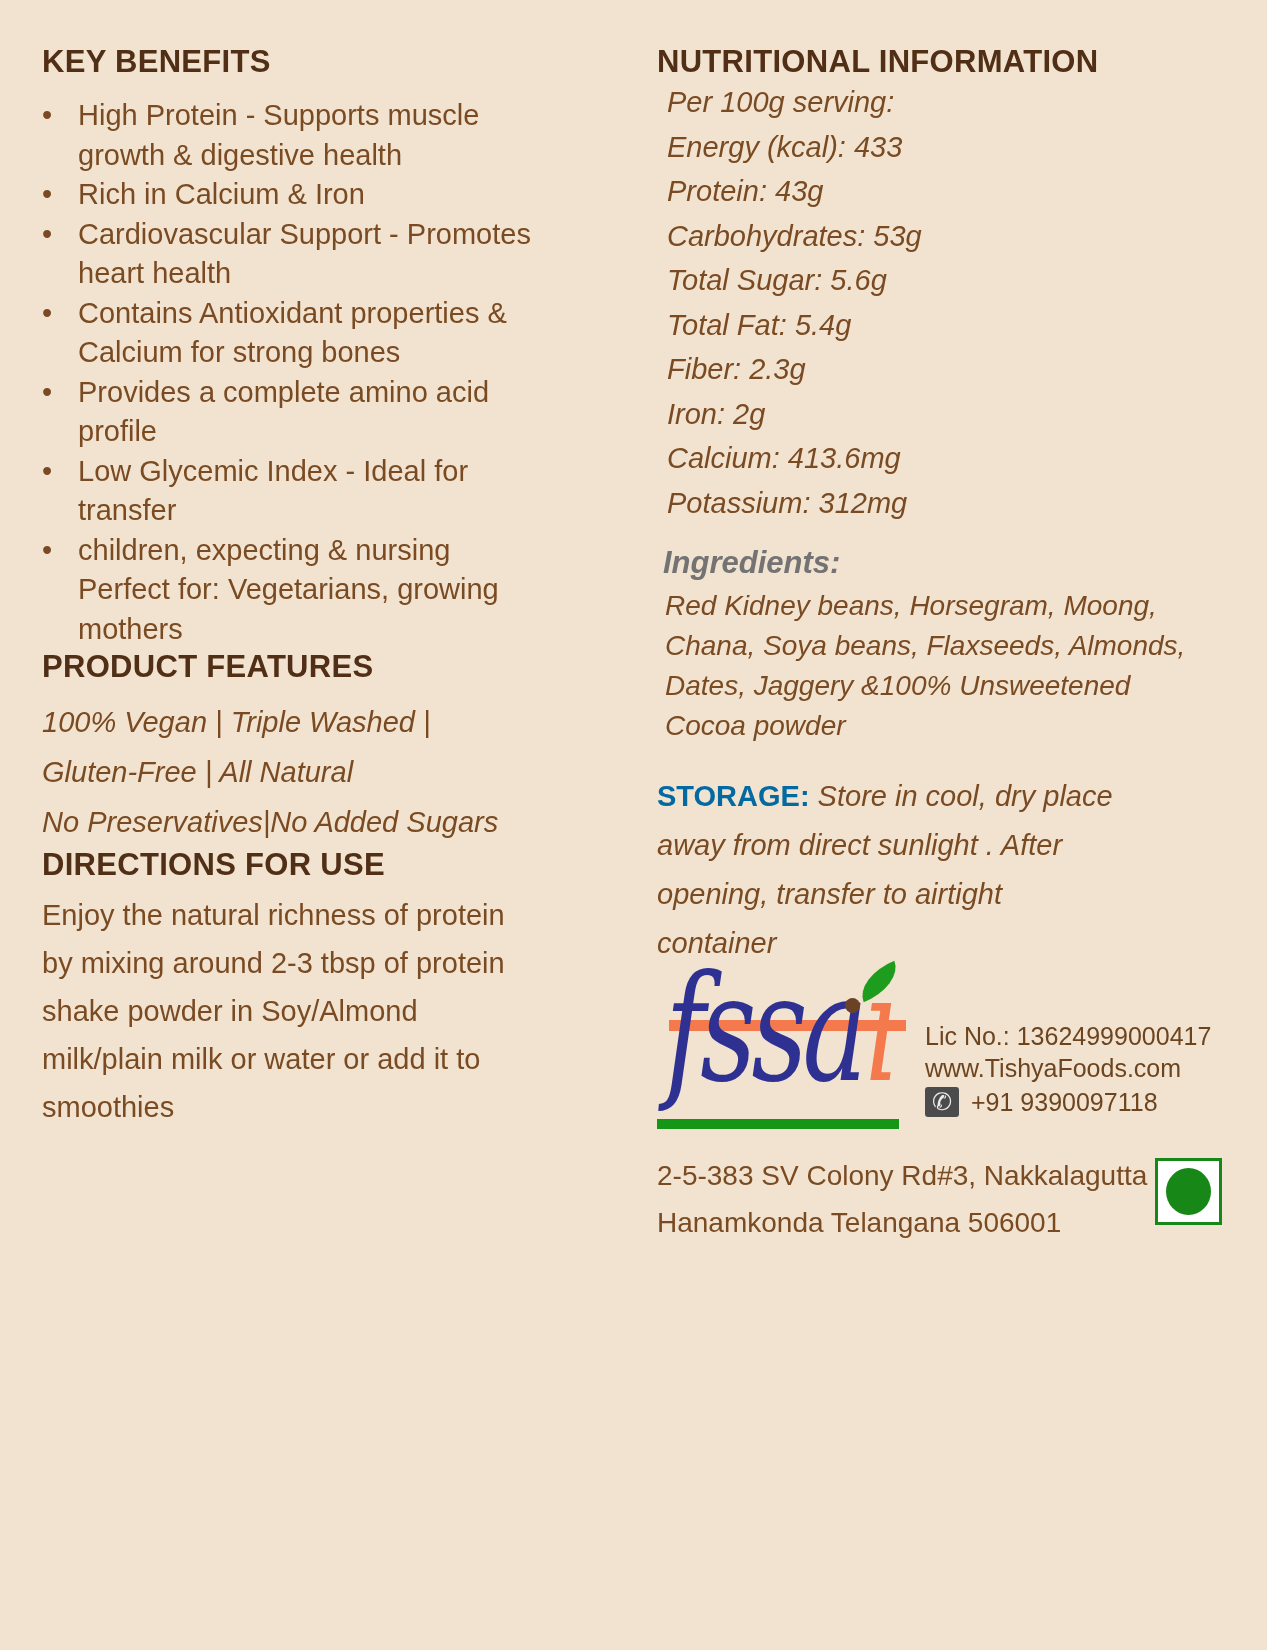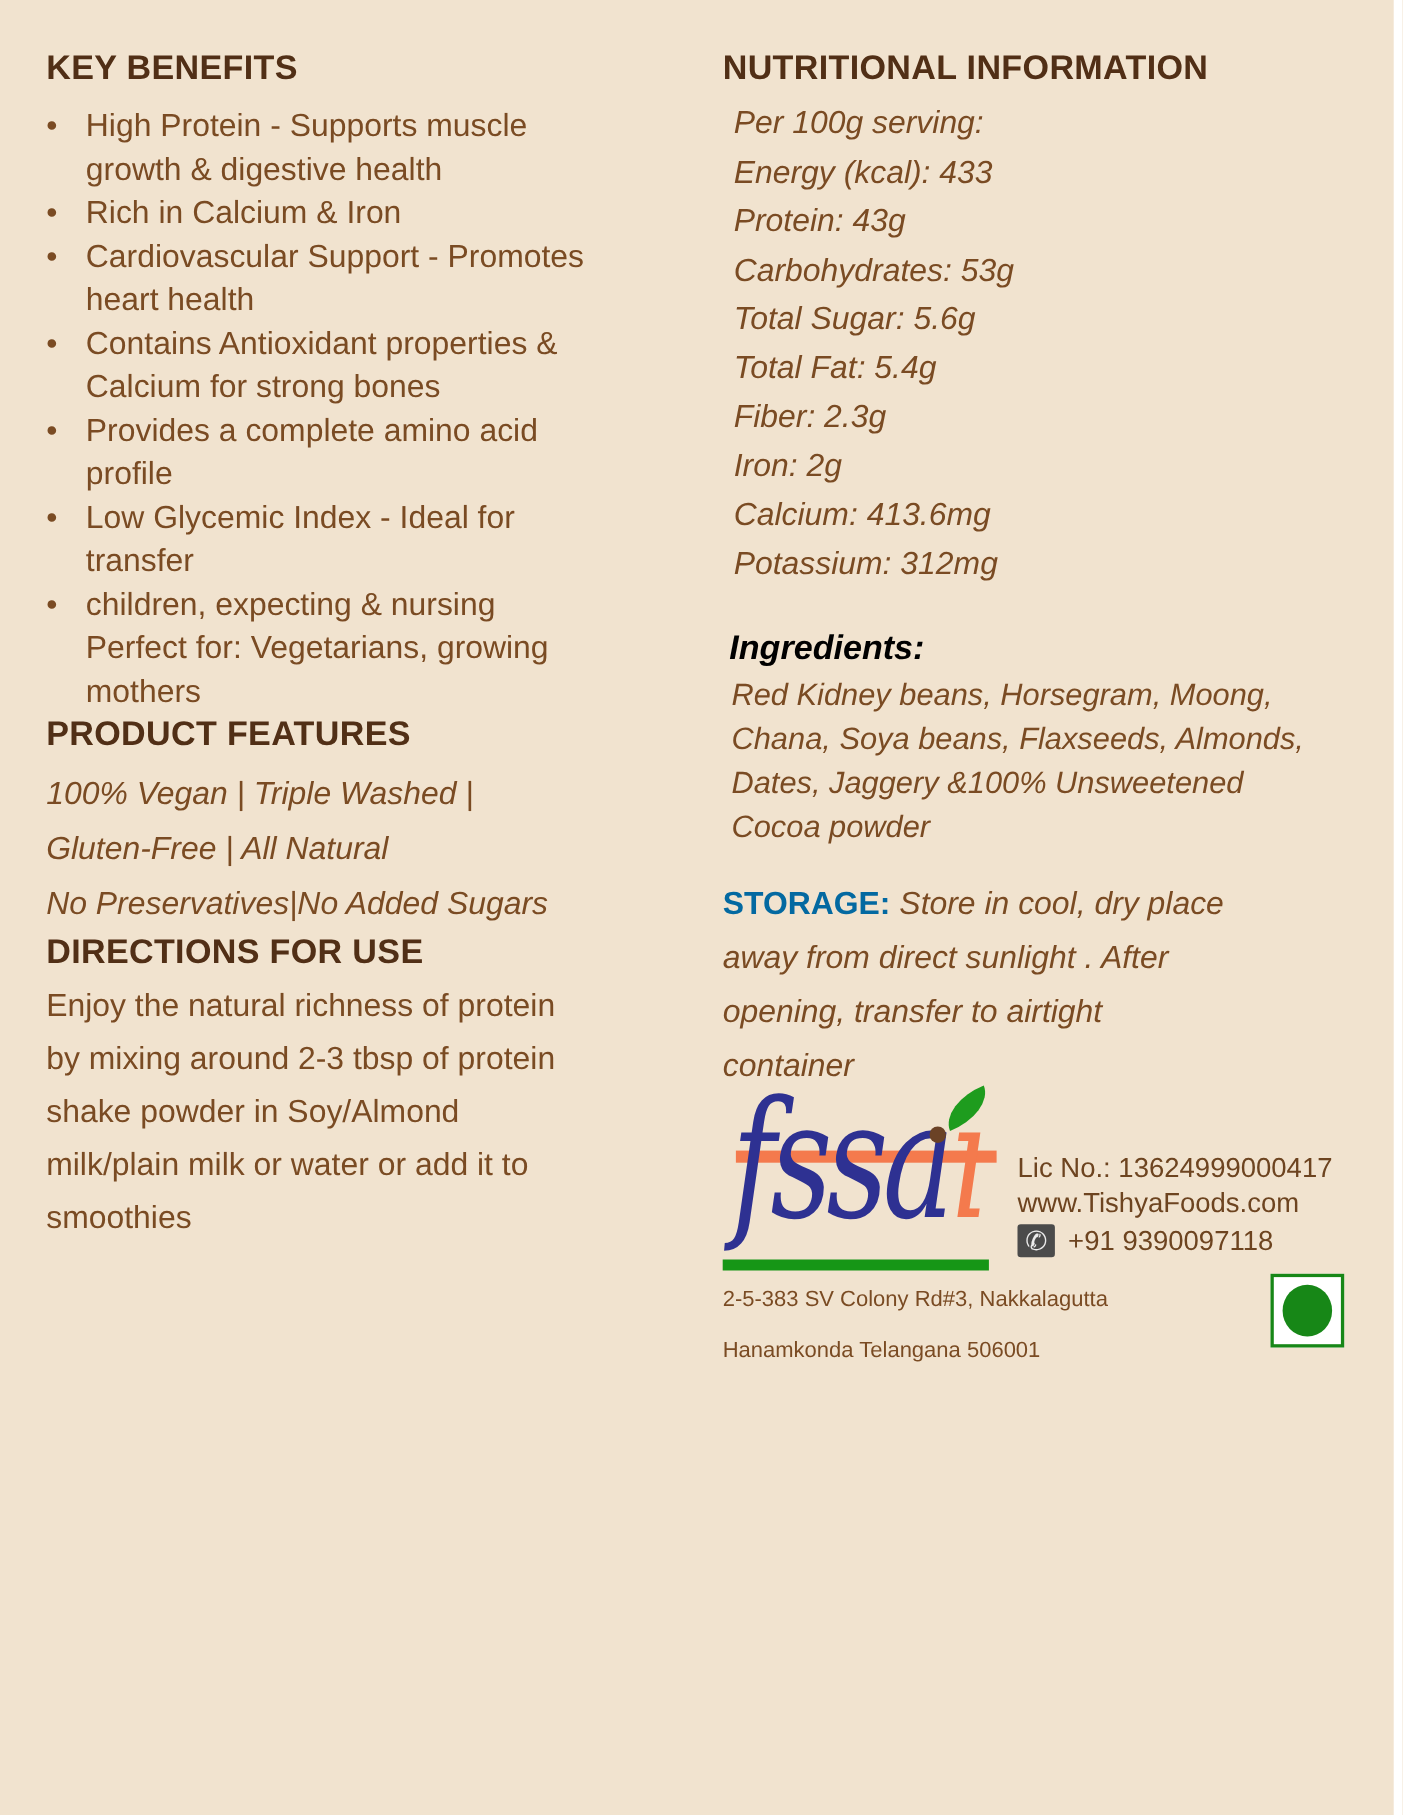--- a/index.html
+++ b/index.html
@@ -30,25 +30,25 @@
   .mt-pf { margin-top:60px; }
   .features { margin-top:12px; font-style:italic; font-size:29px; line-height:50px; }
   .features div { white-space:nowrap; }
 
   
   .mt-dir { margin-top:44px; }
   .directions-body { margin-top:8px; font-size:29px; line-height:48px; }
   .directions-body div { white-space:nowrap; }
 
   
-  .nutrition { margin-top:10px; margin-left:10px; font-style:italic; font-size:29px; line-height:44.5px; }
+  .nutrition { margin-left:10px; font-style:italic; font-size:29px; line-height:44.5px; }
   .nutrition div { white-space:nowrap; }
 
   
-  .ing-head { margin-top:36px; margin-left:6px; font-size:31px; font-weight:bold; font-style:italic; color:#000000; }
+  .ing-head { margin-top:20px; margin-left:6px; font-size:31px; font-weight:bold; font-style:italic; color:#737373; }
   .ing-body { margin-top:5px; margin-left:8px; font-style:italic; font-size:28px; line-height:40px; }
   .ing-body div { white-space:nowrap; }
 
   
   .storage { margin-top:26px; font-style:italic; font-size:29px; line-height:49px; }
   .storage div { white-space:nowrap; }
   .storage-label { font-style:normal; font-weight:bold; color:#0369a1; }
 
   
   .fssai-row { margin-top:2px; display:flex; }
@@ -71,21 +71,21 @@
   .fssai-contact { margin-left:10px; margin-top:50px; font-size:25px; line-height:32px; color:#6d4420; white-space:nowrap; }
   .phone-row { margin-top:2px; display:flex; align-items:center; }
   .phone-icon {
     display:inline-block; width:34px; height:30px; margin-right:12px;
     background:#4b4b4b; color:#ececec; border-radius:3px;
     text-align:center; font-size:24px; line-height:30px;
     font-family:"DejaVu Sans", sans-serif; font-style:normal;
   }
 
   
-  .address { margin-top:0; font-size:20px; line-height:47px; }
+  .address { margin-top:20px; font-size:28px; line-height:47px; }
   .address div { white-space:nowrap; }
 
   
   .veg-mark {
     position:absolute; left:1155px; top:1158px; width:67px; height:67px;
     background:#ffffff; border:3px solid #178717; box-sizing:border-box;
     display:flex; align-items:center; justify-content:center;
   }
   .veg-dot { width:45px; height:47px; border-radius:50%; background:#178717; }
 </style>

